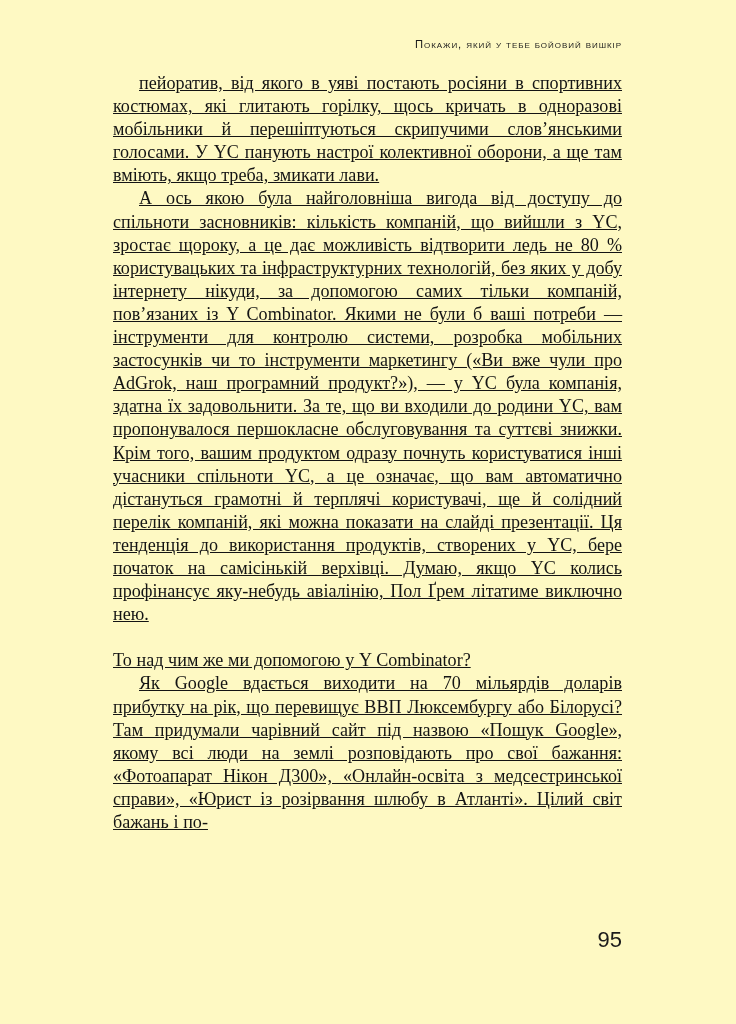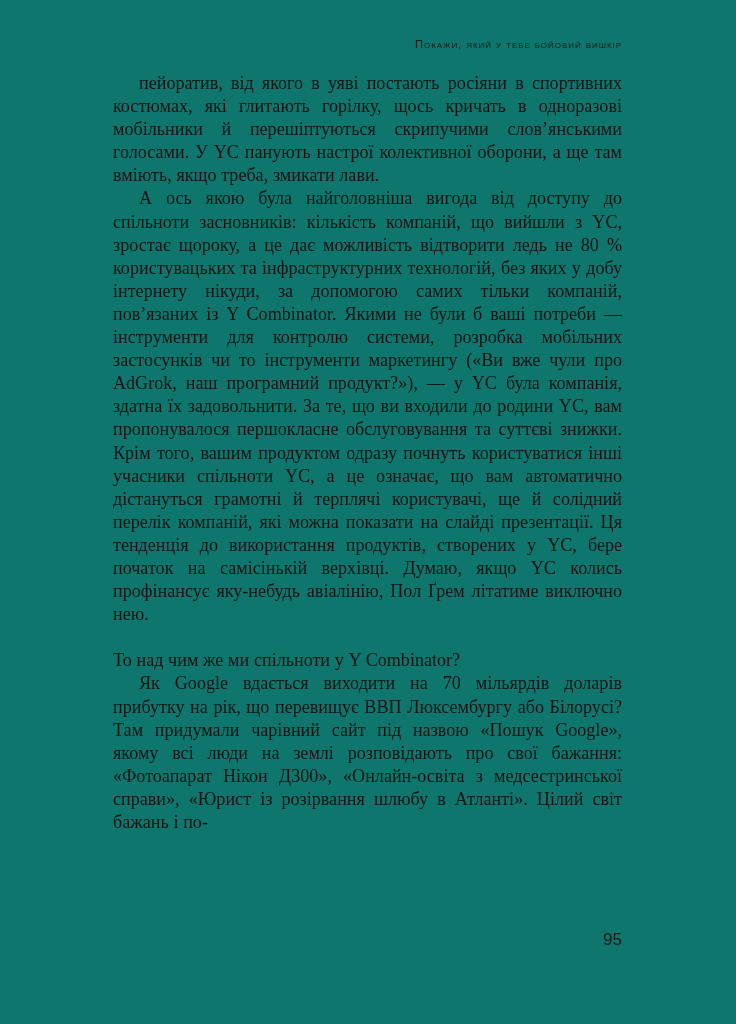--- a/index.html
+++ b/index.html
@@ -14,21 +14,21 @@
     position: relative;
     overflow: hidden;
     font-family: "Liberation Serif", "DejaVu Serif", serif;
     color: #141414;
     -webkit-font-smoothing: antialiased;
   }
 
   .page {
     position: absolute;
     inset: 0;
-    background: #0f766e;
+    background: #fef9c3;
   }
 
   
   .running-head {
     position: absolute;
     left: 113px;
     top: 36px;
     width: 509px;
     text-align: right;
     font-family: "Liberation Sans", "DejaVu Sans", sans-serif;
@@ -57,50 +57,50 @@
     font-size: 18.1px;
     line-height: 23.1px;
     text-indent: 26px;
     hyphens: manual;
     word-spacing: 0.2px;
   }
   p.body-par.no-indent { text-indent: 0; }
   p.body-par.space-before { margin-top: 23.1px; }
 
   
-  p.body-par { text-align-last: left; }
+  p.body-par { text-align-last: left; text-decoration: underline; }
 
   
   .folio {
     position: absolute;
     left: 113px;
     top: 929px;
     width: 509px;
     text-align: right;
     font-family: "Liberation Sans", "DejaVu Sans", sans-serif;
-    font-size: 17px;
+    font-size: 22px;
     line-height: 22px;
     color: #1b1b1b;
   }
 </style>
 </head>
 <body>
 
 <div class="page">
 
   <div class="running-head">Покажи, який у тебе бойовий вишкір</div>
 
   <div class="text-column">
 
     <p class="body-par">пейоратив, від якого в уяві постають росіяни в спортивних костюмах, які глитають горілку, щось кричать в одноразові мобільники й перешіптуються скрипучими слов’янськими голосами. У YC панують настрої колективної оборони, а ще там вміють, якщо треба, змикати лави.</p>
 
     <p class="body-par">А ось якою була найголовніша вигода від доступу до спільноти засновників: кількість компаній, що вийшли з YC, зростає щороку, а це дає можливість відтворити ледь не 80 % користувацьких та інфраструктурних технологій, без яких у добу інтернету нікуди, за допомогою самих тільки компаній, пов’язаних із Y Combinator. Якими не були б ваші потреби — інструменти для контролю системи, розробка мобільних застосунків чи то інструменти маркетингу («Ви вже чули про AdGrok, наш програмний продукт?»), — у YC була компанія, здатна їх задовольнити. За те, що ви входили до родини YC, вам пропонувалося першокласне обслуговування та суттєві знижки. Крім того, вашим продуктом одразу почнуть користуватися інші учасники спільноти YC, а це означає, що вам автоматично дістануться грамотні й терплячі користувачі, ще й солідний перелік компаній, які можна показати на слайді презентації. Ця тенденція до використання продуктів, створених у YC, бере початок на самісінькій верхівці. Думаю, якщо YC колись профінансує яку-небудь авіалінію, Пол Ґрем літатиме виключно нею.</p>
 
 
-    <p class="body-par no-indent space-before">То над чим же ми спільноти у Y Combinator?</p>
+    <p class="body-par no-indent space-before">То над чим же ми допомогою у Y Combinator?</p>
 
 
     <p class="body-par">Як Google вдається виходити на 70 мільярдів доларів прибутку на рік, що перевищує ВВП Люксембургу або Білорусі? Там придумали чарівний сайт під назвою «Пошук Google», якому всі люди на землі розповідають про свої бажання: «Фотоапарат Нікон Д300», «Онлайн-освіта з медсестринської справи», «Юрист із розірвання шлюбу в Атланті». Цілий світ бажань і по-</p>
 
   </div>
 
   <div class="folio">95</div>
 
 </div>
 

